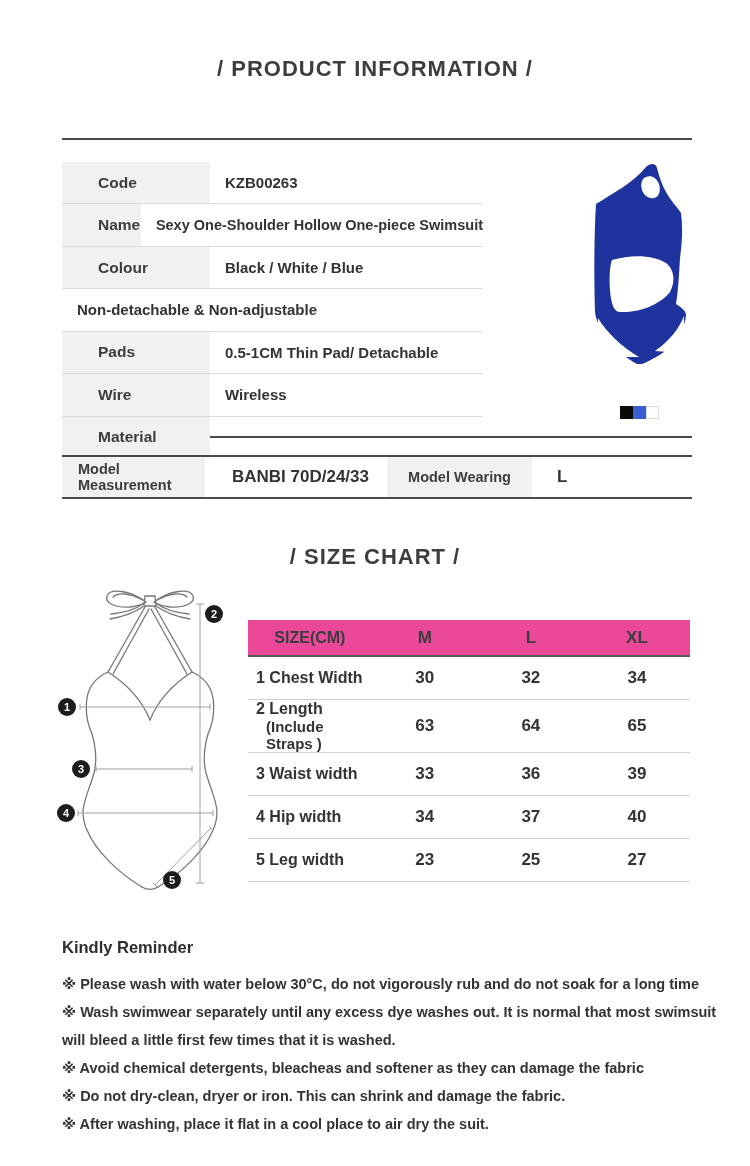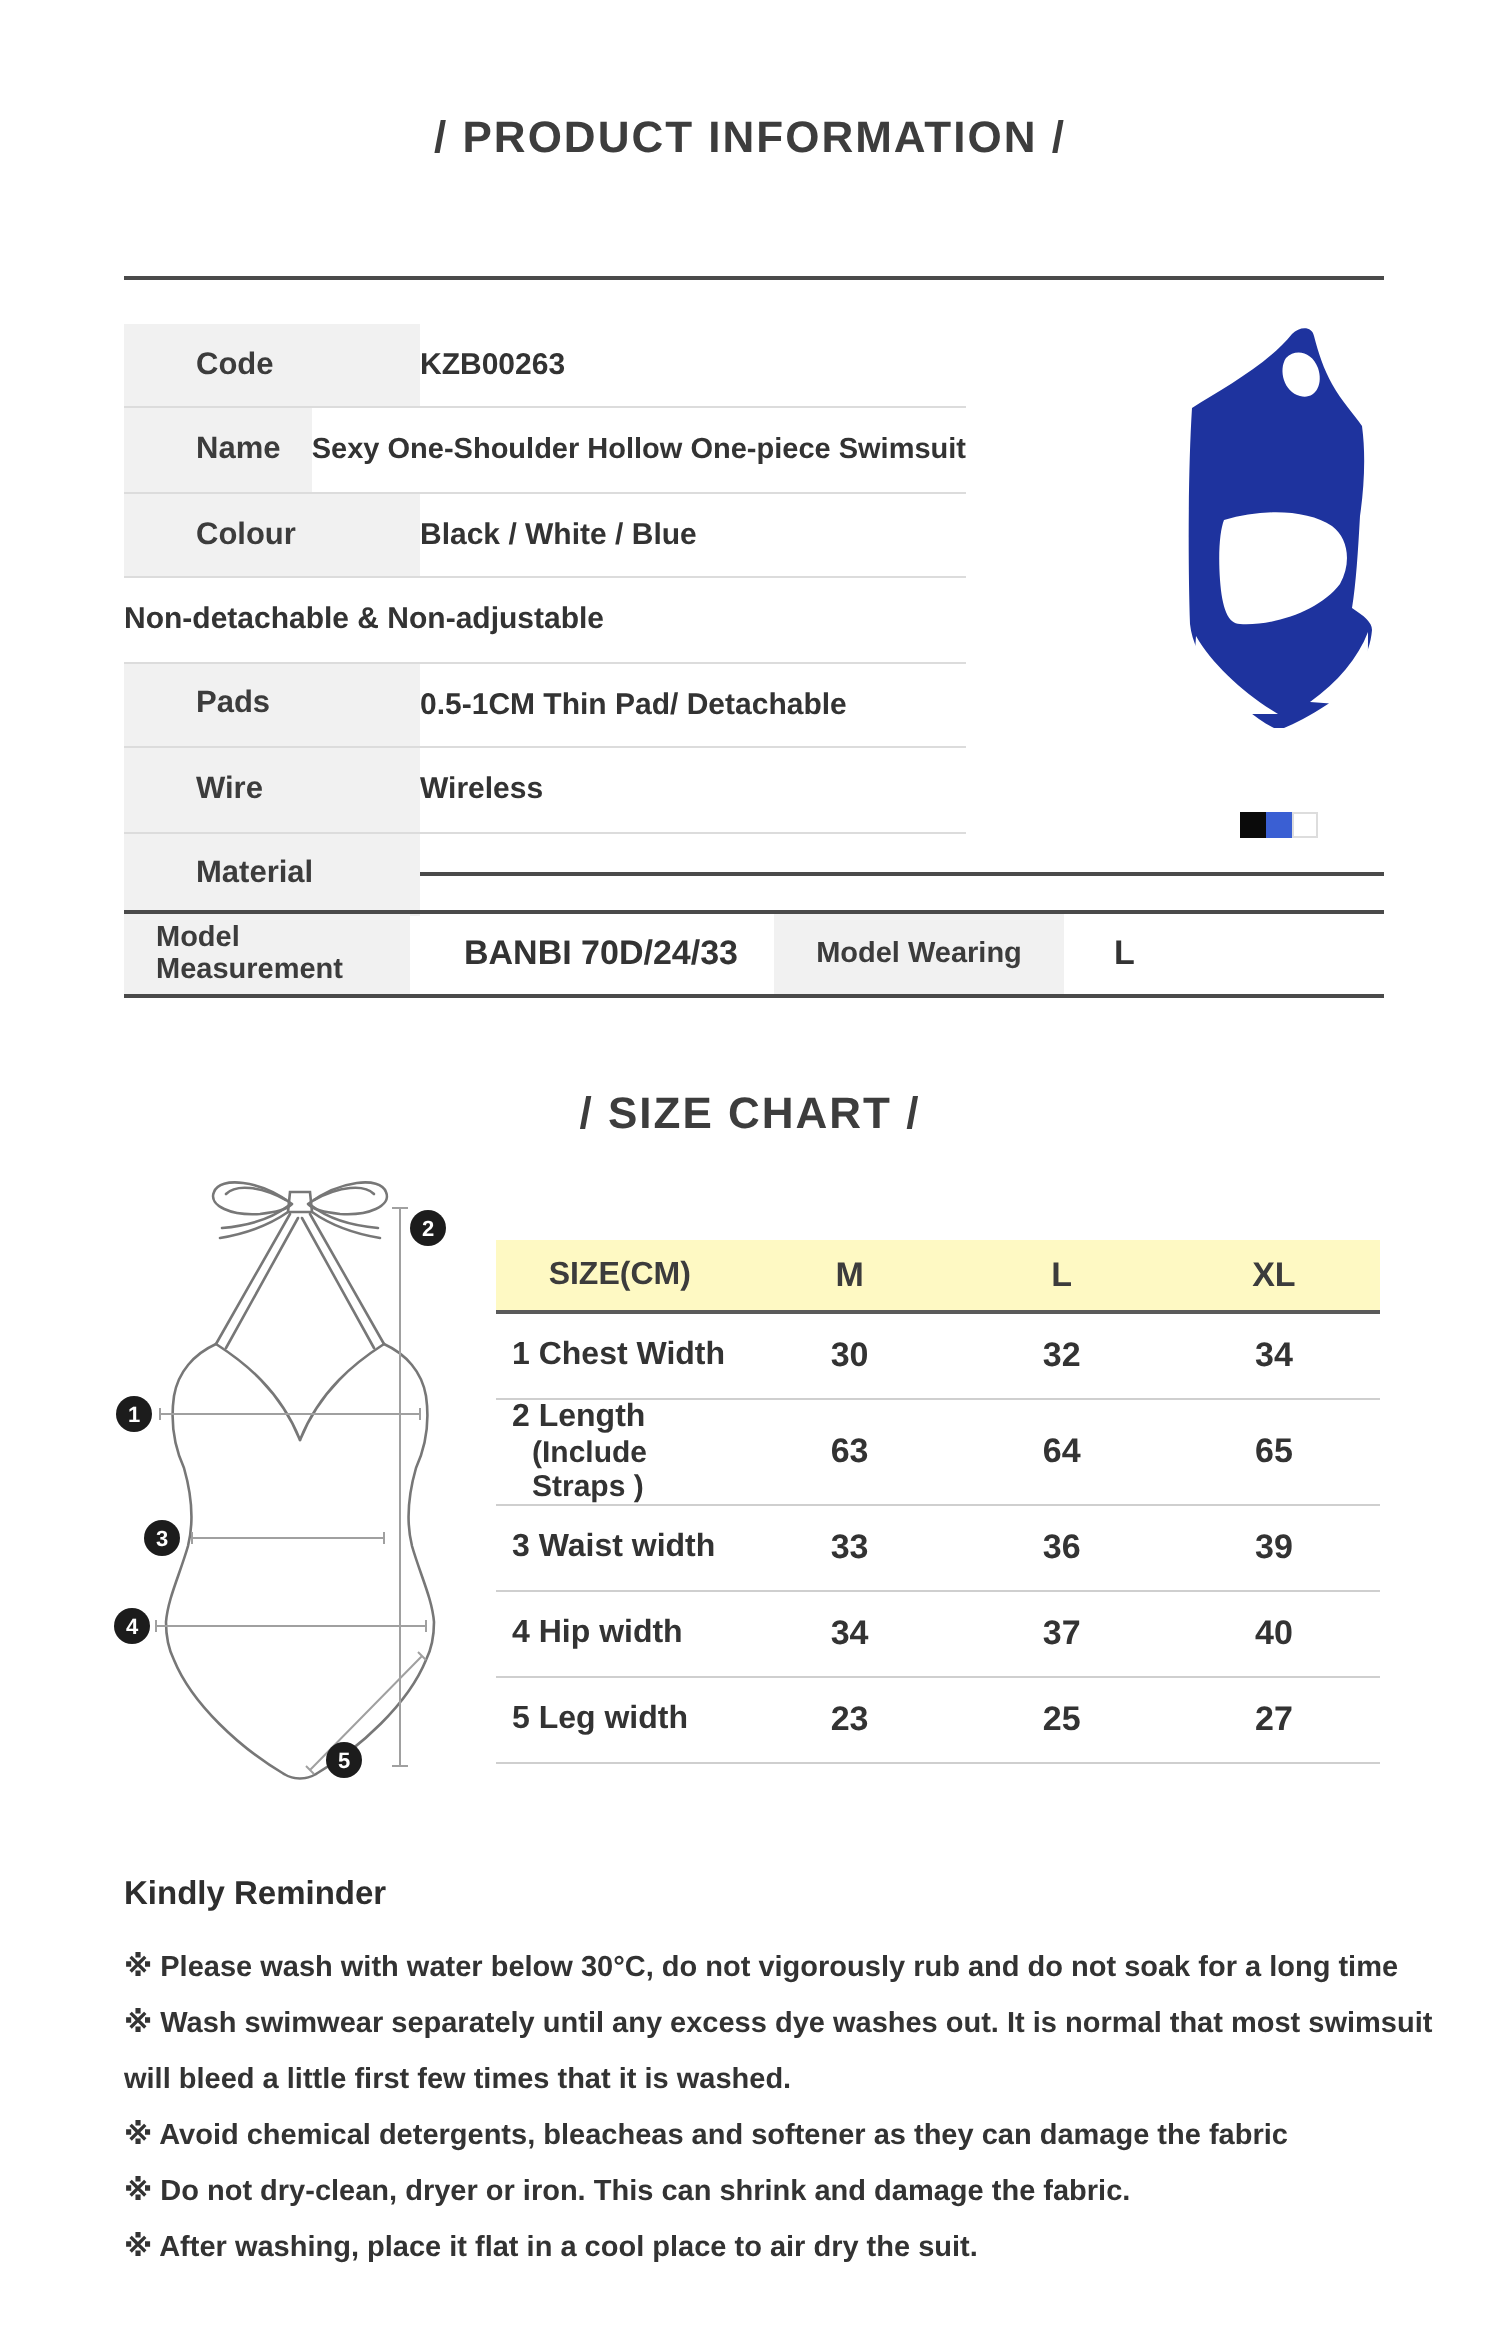--- a/index.html
+++ b/index.html
@@ -14,21 +14,21 @@
 
   
   #info-section { position:absolute; left:62px; top:138px; width:630px; height:300px;
     border-top:2px solid #4a4a4a; border-bottom:2px solid #4a4a4a; }
   #info-table { position:absolute; left:0; top:0; width:421px; height:100%;
     display:flex; flex-direction:column;margin-top:22px; }
   .info-row { flex:1; display:flex; align-items:stretch; border-bottom:1px solid #dcdcdc; }
   .info-row:last-child { border-bottom:none; }
   .info-label { width:148px; background:#f1f1f1; display:flex; align-items:center;
     padding-left:36px; font-size:15.5px; font-weight:600; color:#3c3c3c; }
-  .info-value { flex:1; display:flex; align-items:center; 
+  .info-value { flex:1; display:flex; align-items:center; padding-left:15px;
     font-size:15px; font-weight:700; color:#333; white-space:nowrap; overflow:visible; }
 
   #product-visual { position:absolute; left:523px; top:24px; width:112px; height:276px; }
   #swatches { position:absolute; left:35px; top:242px; display:flex; }
   .swatch { width:13px; height:13px; }
   .swatch.bordered { border:1px solid #ddd; }
 
   
   #model-bar { position:absolute; left:62px; top:455px; width:630px; height:44px;
     border-top:2px solid #4a4a4a; border-bottom:2px solid #4a4a4a;
@@ -37,21 +37,21 @@
     font-size:14.5px; font-weight:600; color:#3c3c3c; }
   #model-label-1 { width:143px;padding-left:16px; }
   #model-label-2 { width:145px; }
   .model-value { display:flex; align-items:center; font-weight:700; color:#333; font-size:17px; }
   #model-value-1 { width:170px; padding-left:15px;margin-left:12px; }
   #model-value-2 { flex:1; padding-left:25px; }
 
   
   #size-diagram { position:absolute; left:50px; top:580px; width:190px; height:320px; }
   #size-table { position:absolute; left:248px; top:620px; width:442px; }
-  .size-header { display:flex; background:#fef9c3; height:37px; align-items:center;
+  .size-header { display:flex; background:#ec4899; height:37px; align-items:center;
     border-bottom:2px solid #5a5a5a; font-size:16px; font-weight:700; color:#3c3c3c; }
   .size-row { display:flex; align-items:center; border-bottom:1px solid #cfcfcf;
     min-height:43px; font-size:16px; font-weight:700; color:#333; }
   .col-label { width:28%; text-align:center; }
   .size-row .col-label { text-align:left; padding-left:8px; }
   .col-val { width:24%; text-align:center; font-size:17px; }
   .sub-label { display:block; font-size:15px; padding-left:10px; }
   .sub-label:empty { display:none; }
 
   

